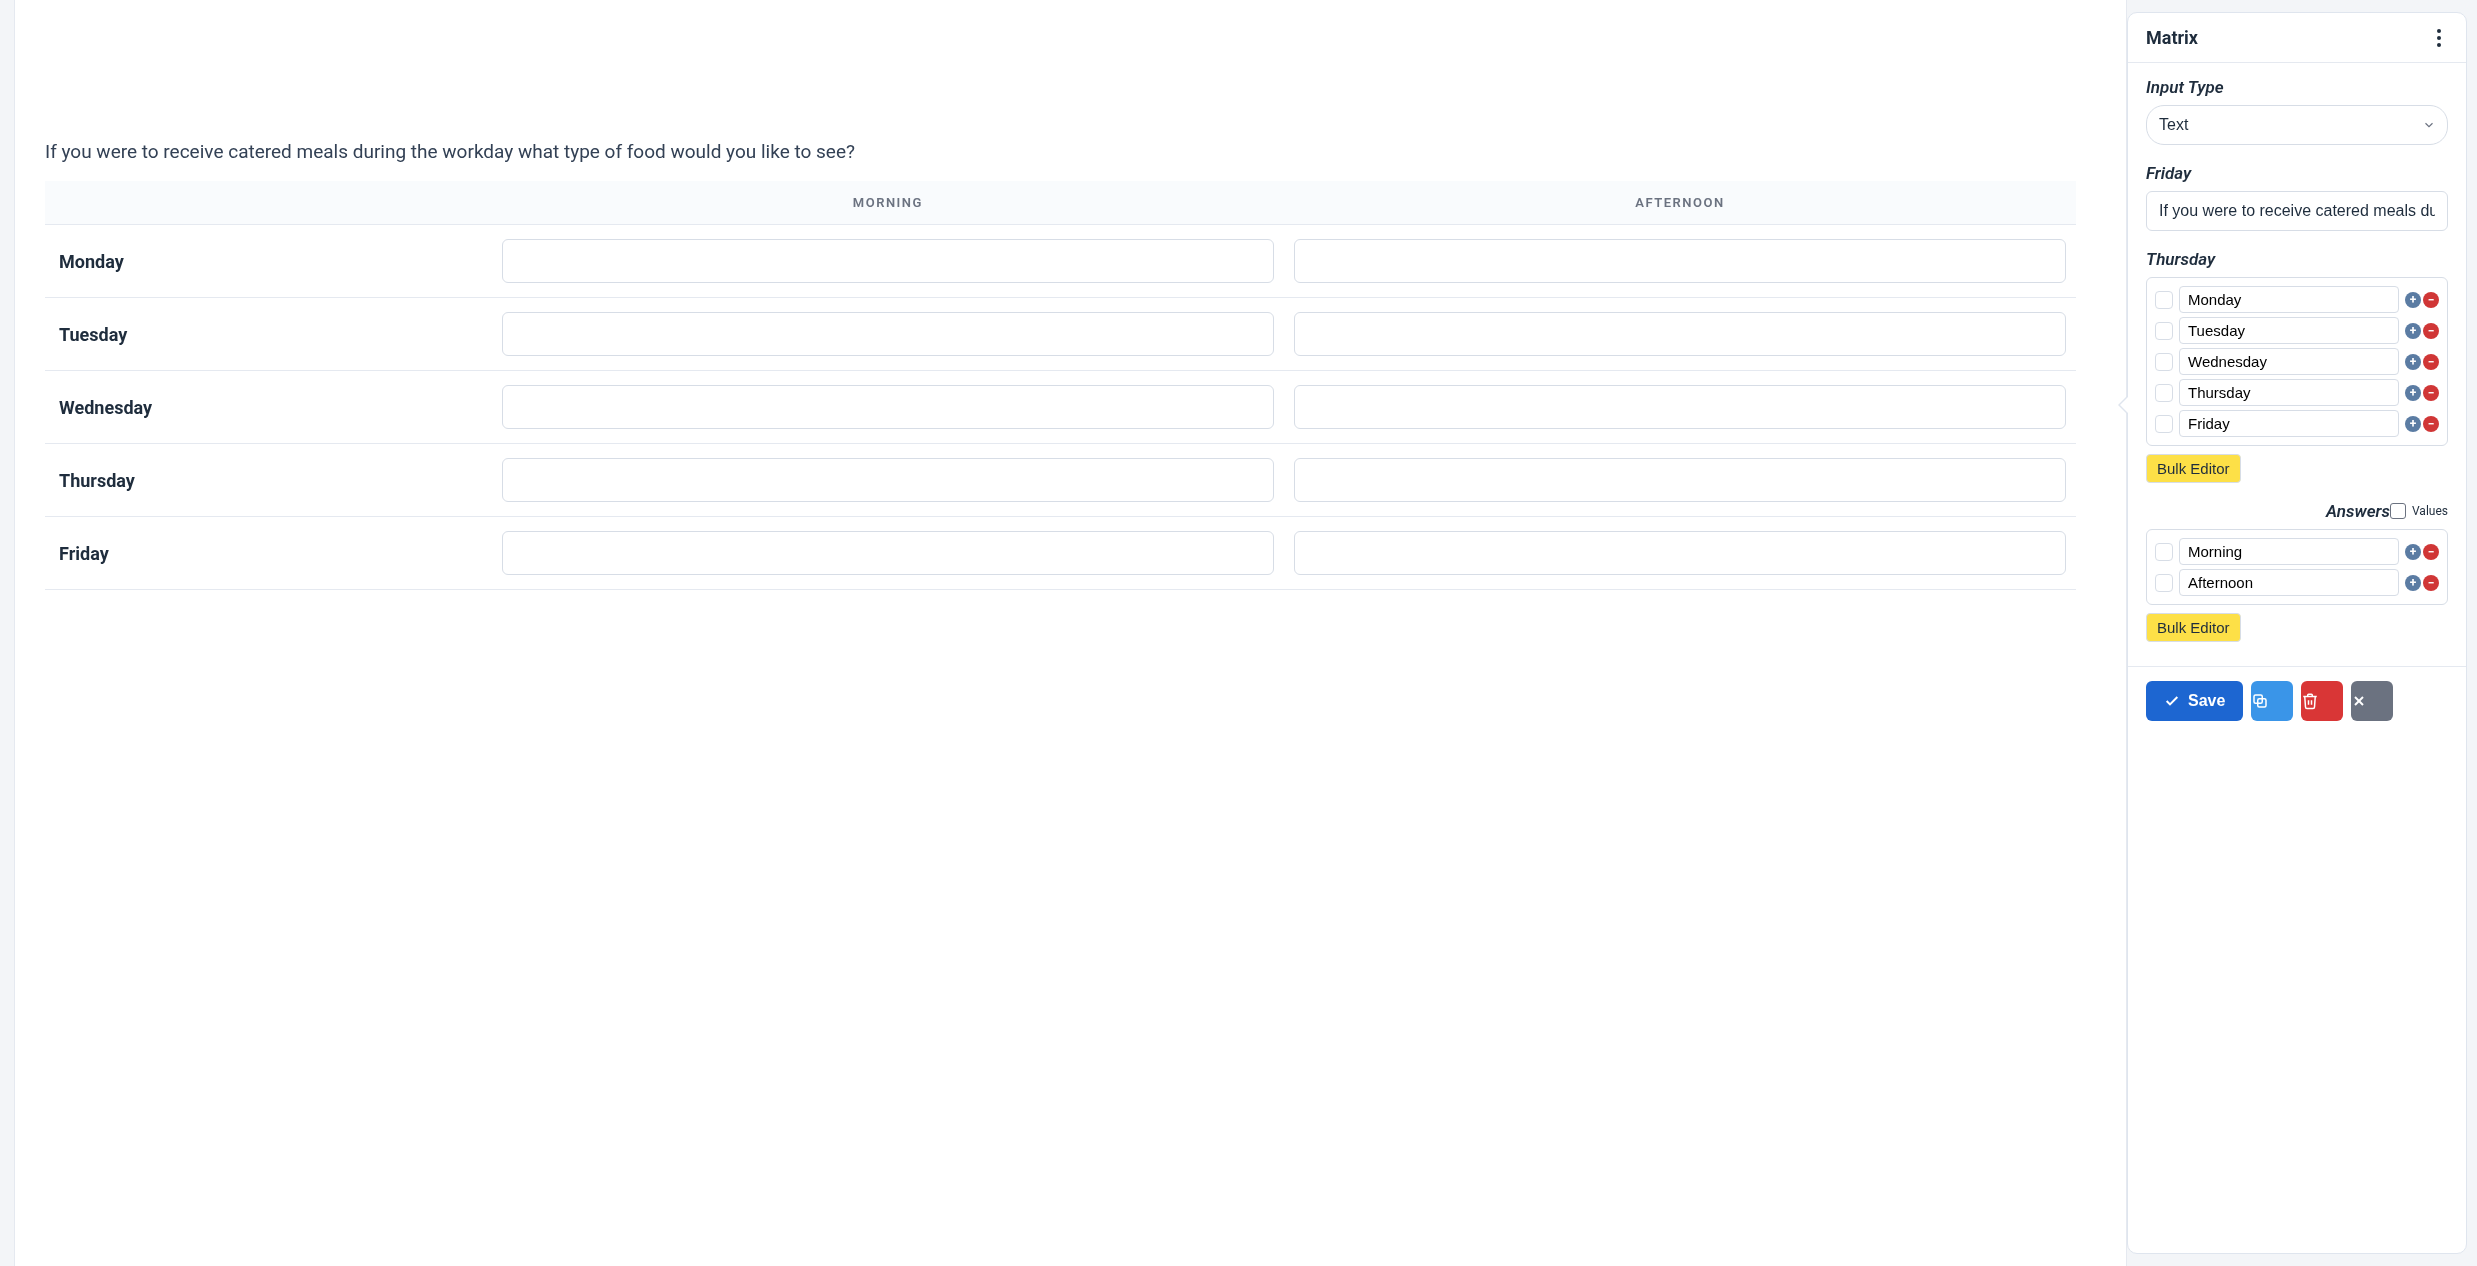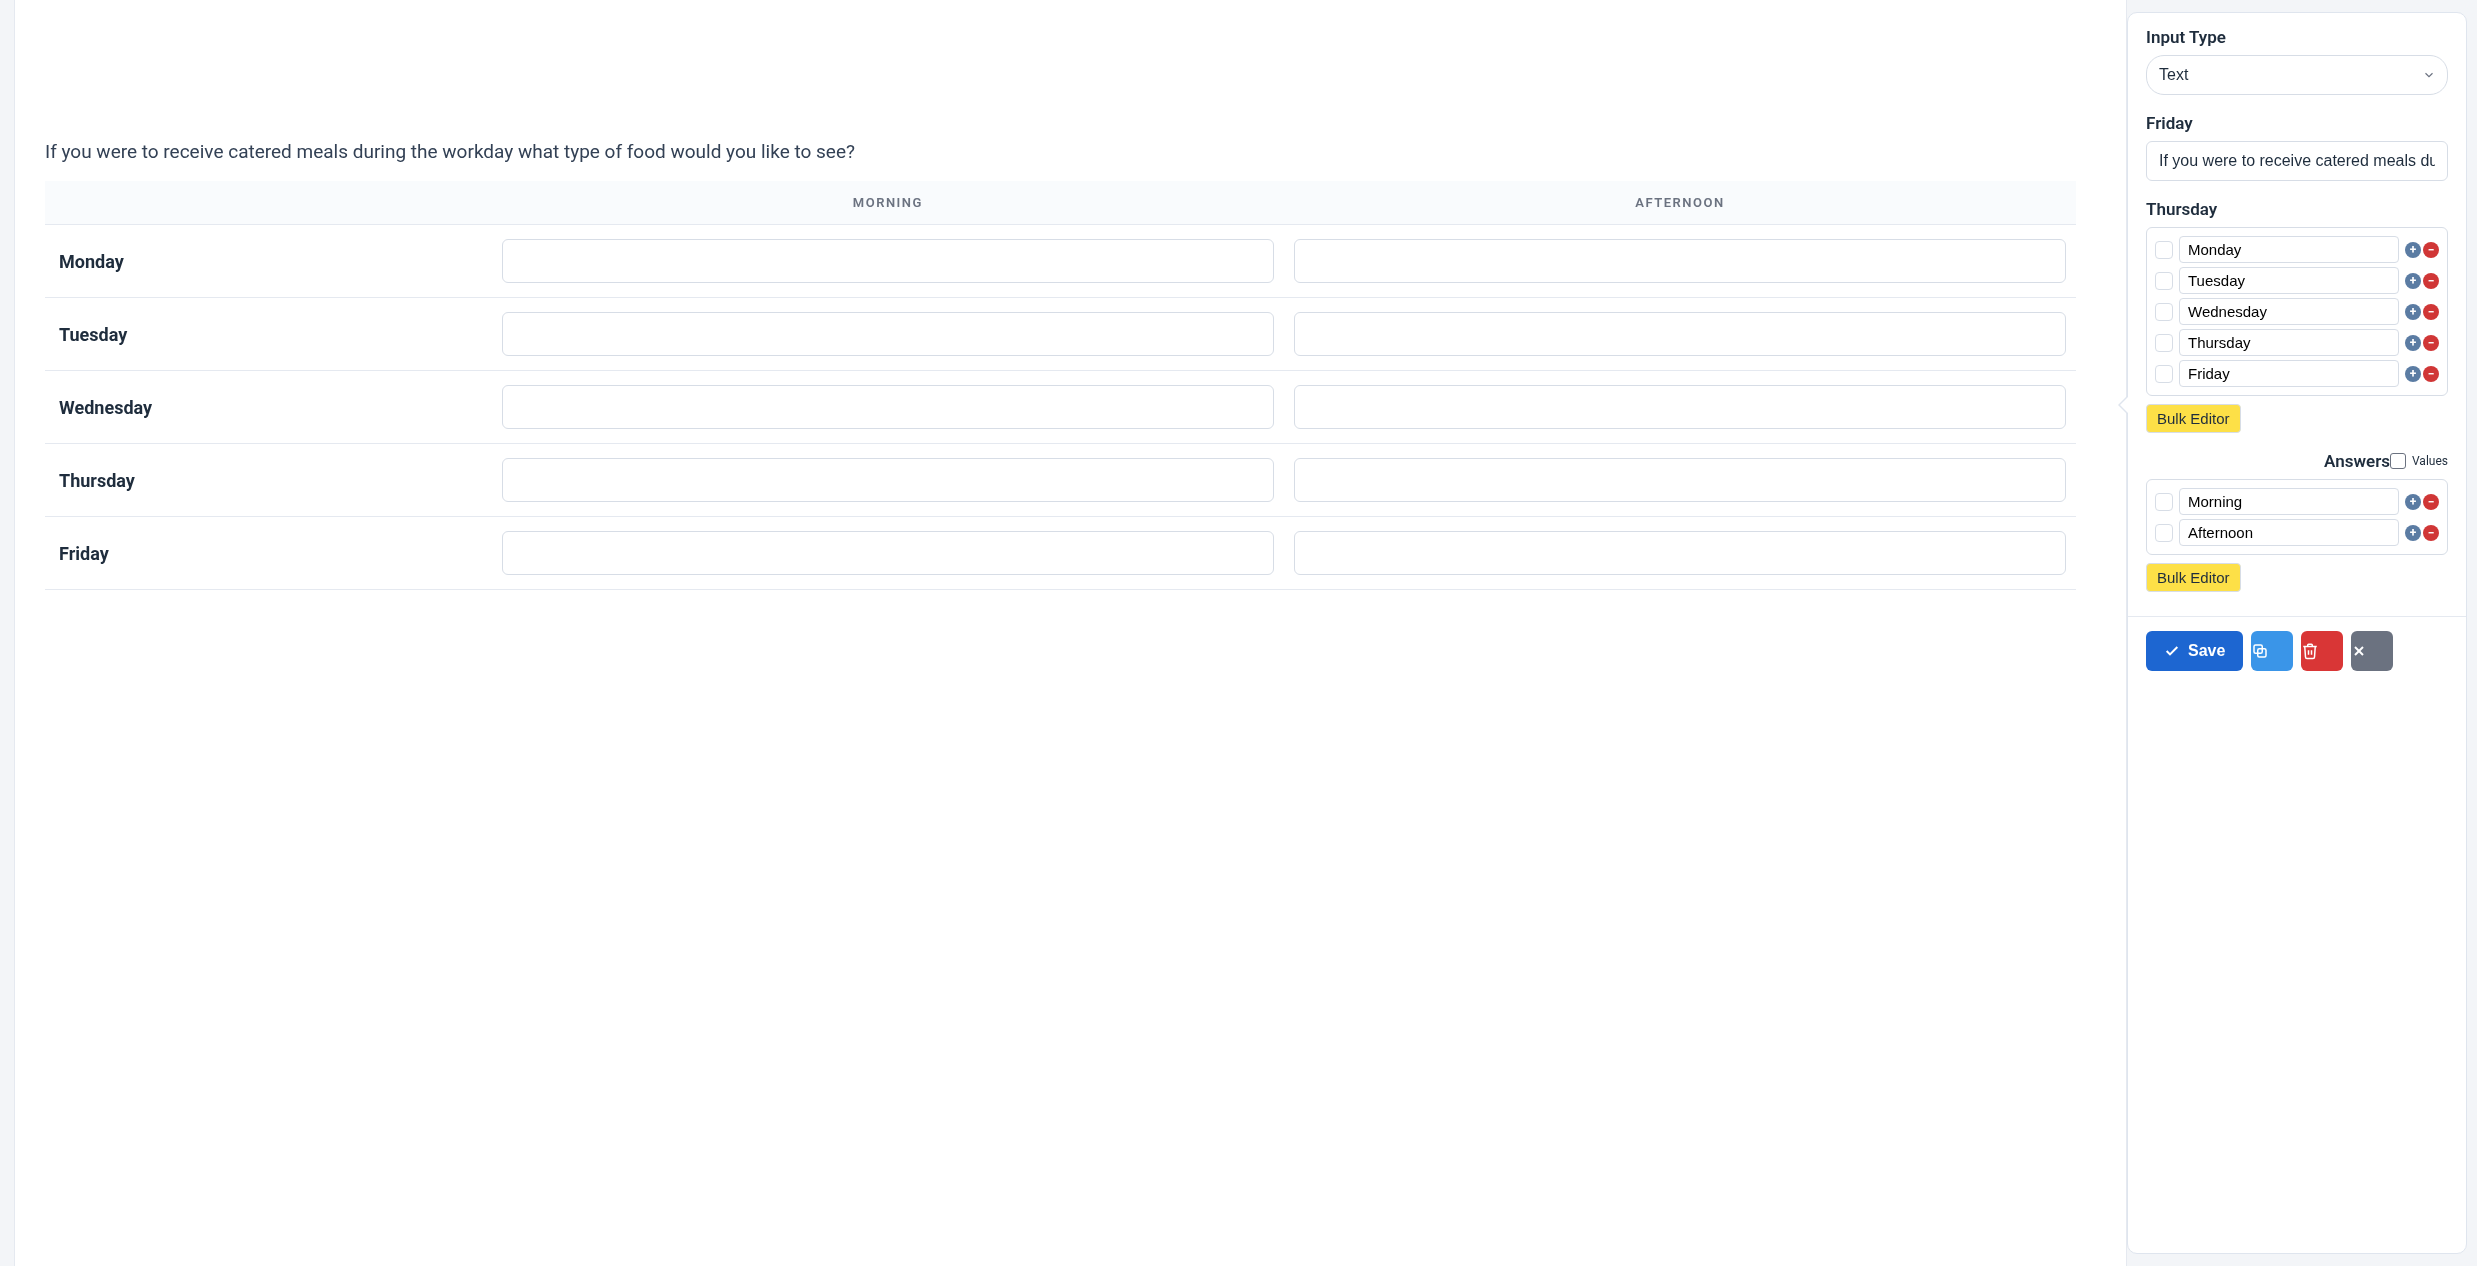--- a/index.html
+++ b/index.html
@@ -105,21 +105,21 @@
     border-bottom: 1px solid #e5e9f0;
   }
   .panel-title {
     font-weight: 700;
     font-size: 18px;
     color:#1f2d3d;
   }
   .kebab { width:18px; display:flex; flex-direction:column; align-items:center; gap:3px; cursor:pointer; }
   .kebab span{ width:4px;height:4px;background:#1f2d3d;border-radius:50%; }
   .panel-body { padding: 14px 18px 6px 18px; overflow:auto; }
-  .form-label { font-size:17px; font-weight:600; color:#1f2d3d; margin-bottom:8px; display:block; }
+  .form-label { font-size:17px; font-weight:600; color:#1f2d3d; margin-bottom:8px; display:block;font-style:italic; }
   .select-wrap { position:relative; margin-bottom:18px; }
   .select-box {
     width:100%;
     border:1px solid #d7dde6;
     border-radius:18px;
     padding:10px 34px 10px 12px;
     background:#fff;
     font-size:16px;
     color:#1f2d3d;
     text-align:left;
@@ -230,20 +230,28 @@
             <td>Friday</td>
             <td><input class="cell-input" style=""></td>
             <td><input class="cell-input" style=""></td>
           </tr>
         </tbody>
     </table>
   </div>
 </div>
 
 <div class="side-panel">
+  <div class="panel-header">
+    <div class="panel-title">Matrix</div>
+    <div class="kebab">
+        <span></span>
+        <span></span>
+        <span></span>
+      </div>
+  </div>
   <div class="panel-body">
 
     <label class="form-label">Input Type</label>
     <div class="select-wrap">
       <button class="select-box">Text</button>
       <span class="select-caret">
         <svg width="14" height="14" viewBox="0 0 24 24" fill="none" stroke="currentColor" stroke-width="2">
             <polyline points="6 9 12 15 18 9"></polyline>
           </svg>
       </span>

